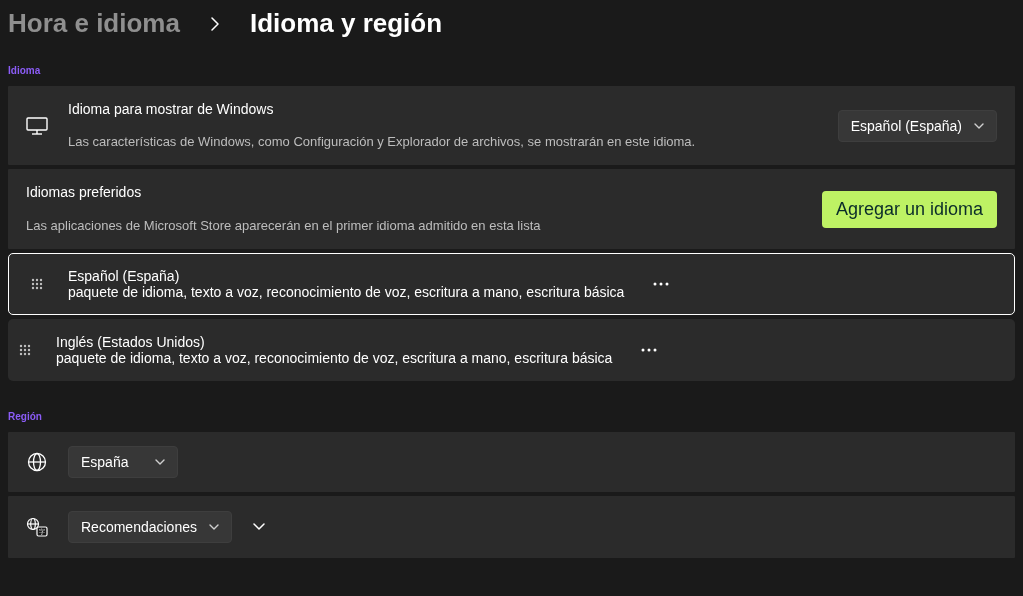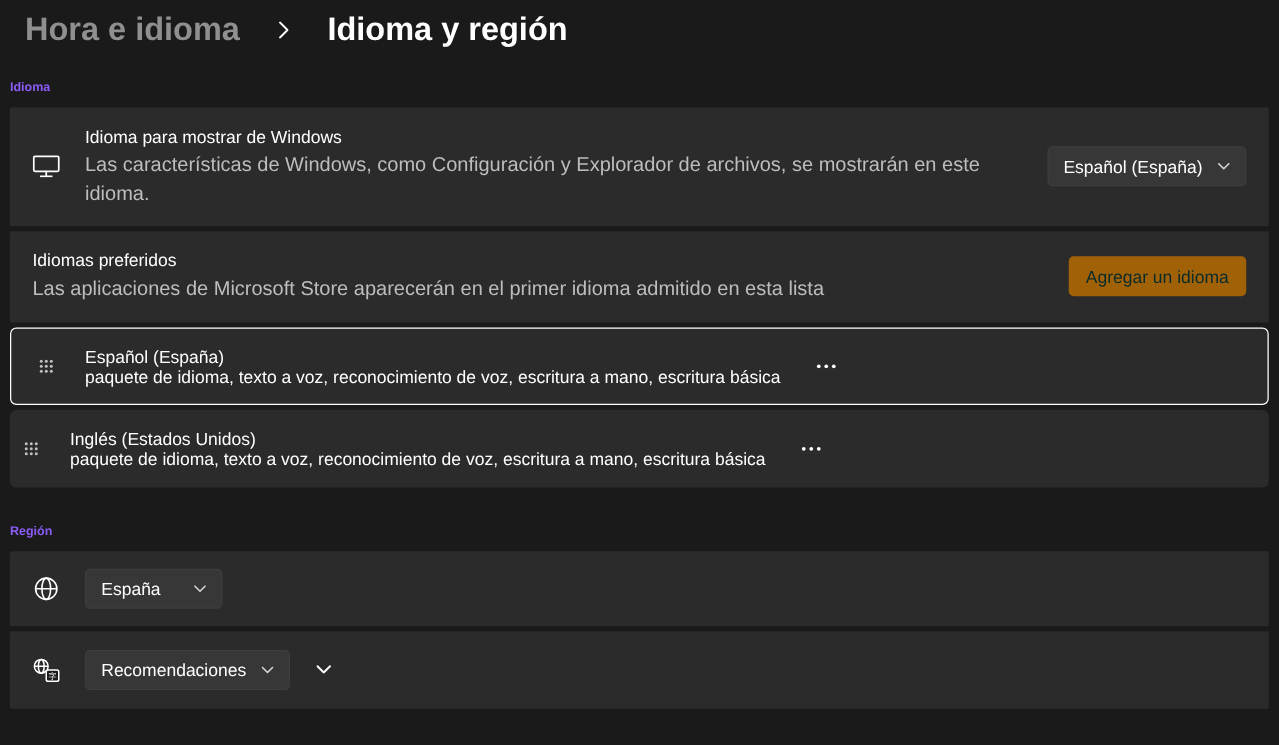--- a/index.html
+++ b/index.html
@@ -12,21 +12,20 @@
     height: 596px;
     overflow: hidden;
     padding: 8px 8px 0 8px;
   }
   .breadcrumb {
     display: flex;
     align-items: center;
     gap: 30px;
     margin-bottom: 26px;
     padding-left: 0;
-    margin-left: 12px;
   }
   .breadcrumb .parent {
     font-size: 26px;
     font-weight: 600;
     color: #8f8f8f;
     cursor: pointer;
   }
   .breadcrumb .sep {
     font-size: 18px;
     color: #ffffff;
@@ -64,50 +63,50 @@
   .card .text-col {
     flex: 1;
     min-width: 0;
   }
   .card .title {
     font-size: 14px;
     color: #ffffff;
     line-height: 1.3;
   }
   .card .desc {
-    font-size: 16px;
+    font-size: 13px;
     color: #bdbdbd;
     line-height: 1.4;
-    margin-top: 4px;
+    margin-top: 15px;
   }
   .dropdown {
     background: #373737;
     border: 1px solid #3e3e3e;
     border-radius: 4px;
     color: #ffffff;
     font-size: 14px;
     padding: 7px 12px;
     display: flex;
     align-items: center;
     gap: 12px;
     cursor: pointer;
     min-width: 110px;
     justify-content: space-between;
   }
   .dropdown .chev {
     font-size: 11px;
     color: #cfcfcf;
   }
   .accent-btn {
-    background: #a16207;
+    background: #bef264;
     color: #0a2b2a;
     border: none;
     border-radius: 4px;
     padding: 8px 14px;
-    font-size: 14px;
+    font-size: 18px;
     cursor: pointer;
   }
   .lang-item {
     background: #2b2b2b;
     border-radius: 5px;
     padding: 14px 6px;
     display: flex;
     align-items: center;
     gap: 20px;
     margin-bottom: 4px;

